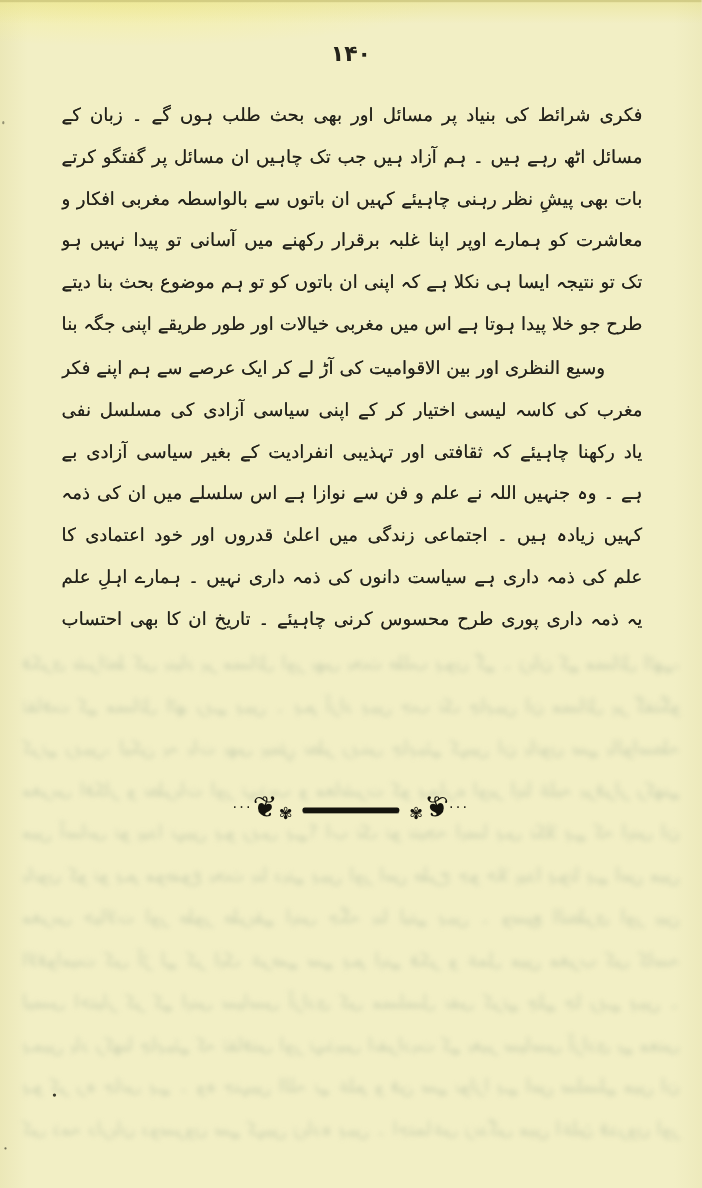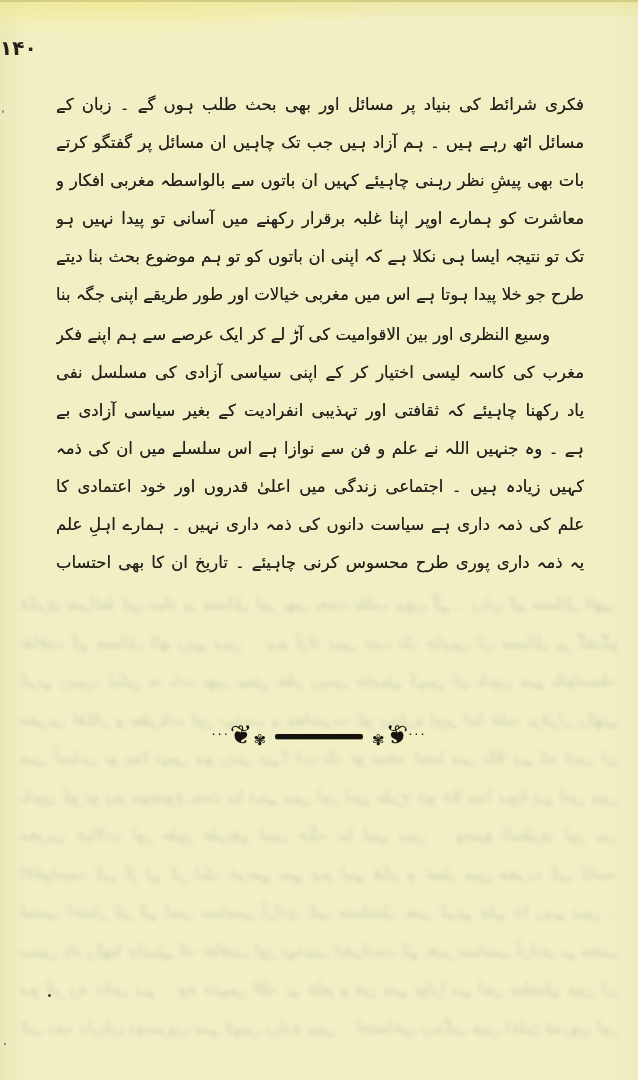--- a/index.html
+++ b/index.html
@@ -15,21 +15,21 @@
       radial-gradient(ellipse 420px 60px at 18% 0%, rgba(246,240,150,.65), rgba(246,240,150,0) 70%),
       linear-gradient(90deg, rgba(228,224,170,.5) 0%, rgba(228,224,170,0) 4%, rgba(228,224,170,0) 96%, rgba(230,226,175,.4) 100%),
       #f2efc5;
   }
   .edge-top{
     position:absolute;top:0;left:0;width:100%;height:2px;
     background:rgba(190,182,110,.55);
   }
   .page-number{
     position:absolute;top:36px;left:0;width:100%;
-    font-size:20px;font-weight:bold;color:#24231a;
+    text-align:center;font-size:20px;font-weight:bold;color:#24231a;
     letter-spacing:1px;
   }
   .text-block{
     position:absolute;top:86px;right:54px;left:56px;
     direction:rtl;color:#23221a;
   }
   .para{margin:0;}
   .para + .para{margin-top:2px;}
   .line{
     height:38px;line-height:38px;font-size:16.5px;

